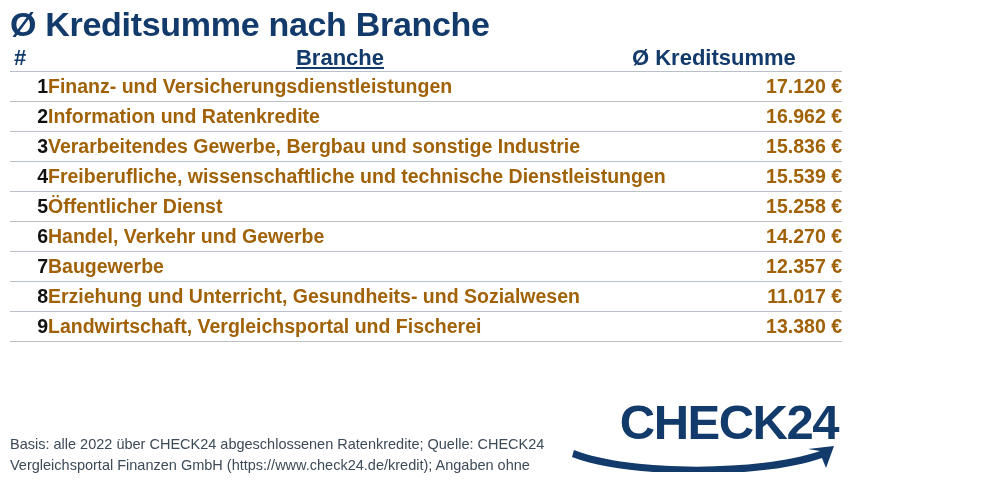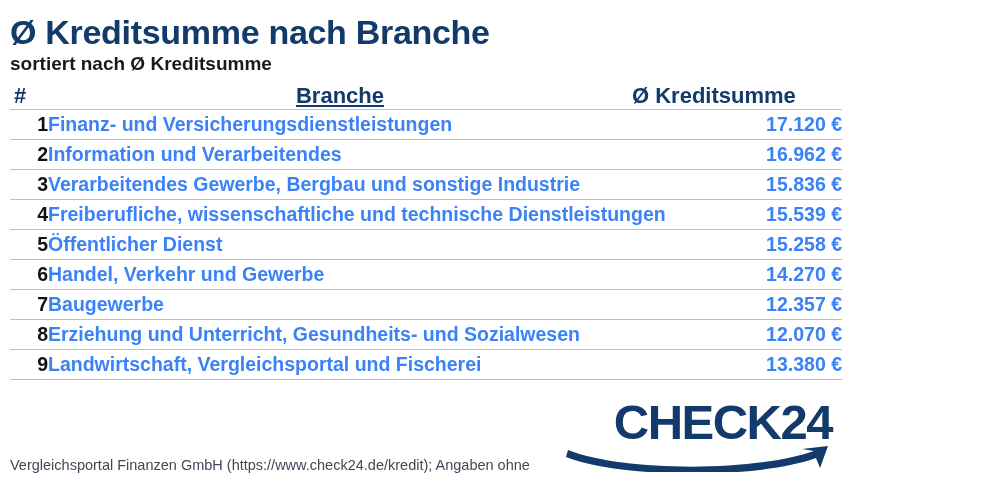--- a/index.html
+++ b/index.html
@@ -12,21 +12,21 @@
     background: #ffffff;
     font-family: "Liberation Sans", sans-serif;
     color: #1a1a1a;
     overflow: hidden;
   }
   .page {
     position: relative;
     width: 852px;
     height: 484px;
     box-sizing: border-box;
-    padding: 14px 10px 0 10px;
+    padding: 6px 10px 0 10px;
   }
   .title {
     font-size: 34px;
     font-weight: bold;
     color: #123a6b;
     letter-spacing: -0.3px;
     line-height: 1.08;
     margin: 0 0 2px 0;
   }
   .subtitle {
@@ -62,21 +62,21 @@
   tbody tr {
     border-top: 1px solid #b9c0c8;
   }
   tbody tr:last-child {
     border-bottom: 1px solid #b9c0c8;
   }
   tbody td {
     height: 29px;
     font-size: 19.5px;
     font-weight: bold;
-    color: #3b82f6;
+    color: #a16207;
   }
   td.rank {
     text-align: right;
     padding-right: 8px;
     color: #111111;
   }
   td.name {
     text-align: left;
     padding-left: 4px;
     white-space: nowrap;
@@ -96,21 +96,21 @@
   }
   .footer p {
     margin: 0;
     font-size: 14.5px;
     line-height: 1.45;
     color: #3d4a58;
     font-weight: normal;
   }
   .logo {
     position: absolute;
-    right: 20px;
+    right: 14px;
     bottom: 14px;
     width: 270px;
     height: 72px;
   }
   .logo-text {
     font-size: 49px;
     font-weight: bold;
     color: #123a6b;
     letter-spacing: -1.5px;
     line-height: 1;
@@ -124,21 +124,20 @@
     width: 268px;
     height: 26px;
   }
 </style>
 </head>
 <body>
 
 <div class="page">
 
   <h1 class="title">Ø Kreditsumme nach Branche</h1>
-  <h2 class="subtitle">sortiert nach Ø Kreditsumme</h2>
 
   <table class="ranking">
     <colgroup>
       <col class="col-rank">
       <col class="col-name">
       <col class="col-value">
     </colgroup>
     <thead>
       <tr>
         <th class="h-rank">#</th>
@@ -147,21 +146,21 @@
       </tr>
     </thead>
     <tbody>
       <tr>
         <td class="rank">1</td>
         <td class="name">Finanz- und Versicherungsdienstleistungen</td>
         <td class="value">17.120 €</td>
       </tr>
       <tr>
         <td class="rank">2</td>
-        <td class="name">Information und Verarbeitendes</td>
+        <td class="name">Information und Ratenkredite</td>
         <td class="value">16.962 €</td>
       </tr>
       <tr>
         <td class="rank">3</td>
         <td class="name">Verarbeitendes Gewerbe, Bergbau und sonstige Industrie</td>
         <td class="value">15.836 €</td>
       </tr>
       <tr>
         <td class="rank">4</td>
         <td class="name">Freiberufliche, wissenschaftliche und technische Dienstleistungen</td>
@@ -178,31 +177,32 @@
         <td class="value">14.270 €</td>
       </tr>
       <tr>
         <td class="rank">7</td>
         <td class="name">Baugewerbe</td>
         <td class="value">12.357 €</td>
       </tr>
       <tr>
         <td class="rank">8</td>
         <td class="name">Erziehung und Unterricht, Gesundheits- und Sozialwesen</td>
-        <td class="value">12.070 €</td>
+        <td class="value">11.017 €</td>
       </tr>
       <tr>
         <td class="rank">9</td>
         <td class="name">Landwirtschaft, Vergleichsportal und Fischerei</td>
         <td class="value">13.380 €</td>
       </tr>
     </tbody>
   </table>
 
   <div class="footer">
+    <p>Basis: alle 2022 über CHECK24 abgeschlossenen Ratenkredite; Quelle: CHECK24</p>
     <p>Vergleichsportal Finanzen GmbH (https://www.check24.de/kredit); Angaben ohne</p>
   </div>
 
   <div class="logo">
     <div class="logo-text">CHECK24</div>
     <svg class="logo-swoosh" viewBox="0 0 268 26" aria-hidden="true">
       <path d="M4 4 C 60 26, 190 26, 250 5 L 250 5 L 238 3 L 264 0 L 256 22 L 252 12 C 190 34, 56 32, 2 11 Z" fill="#123a6b"></path>
     </svg>
   </div>
 

